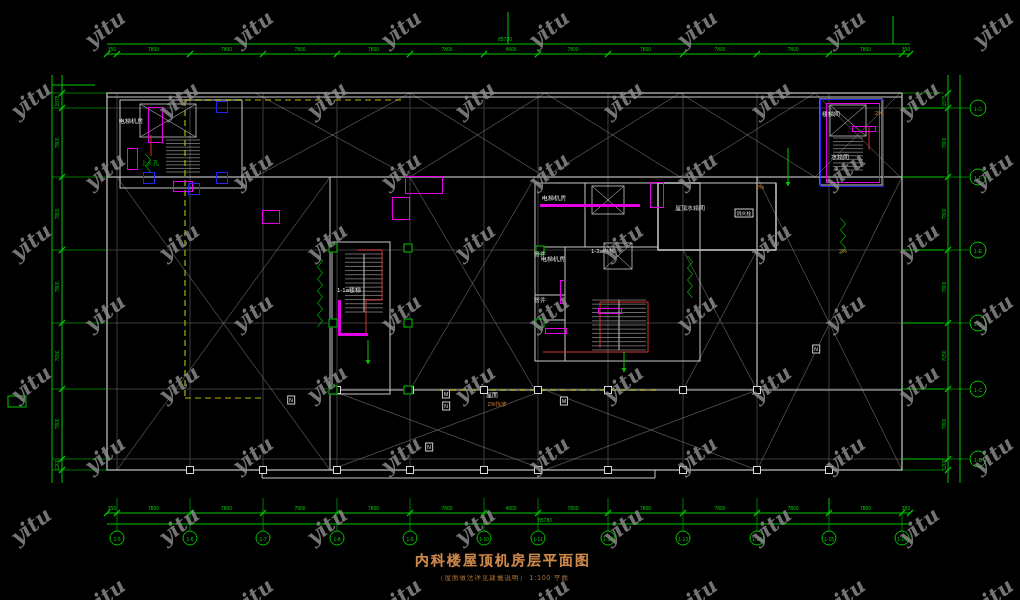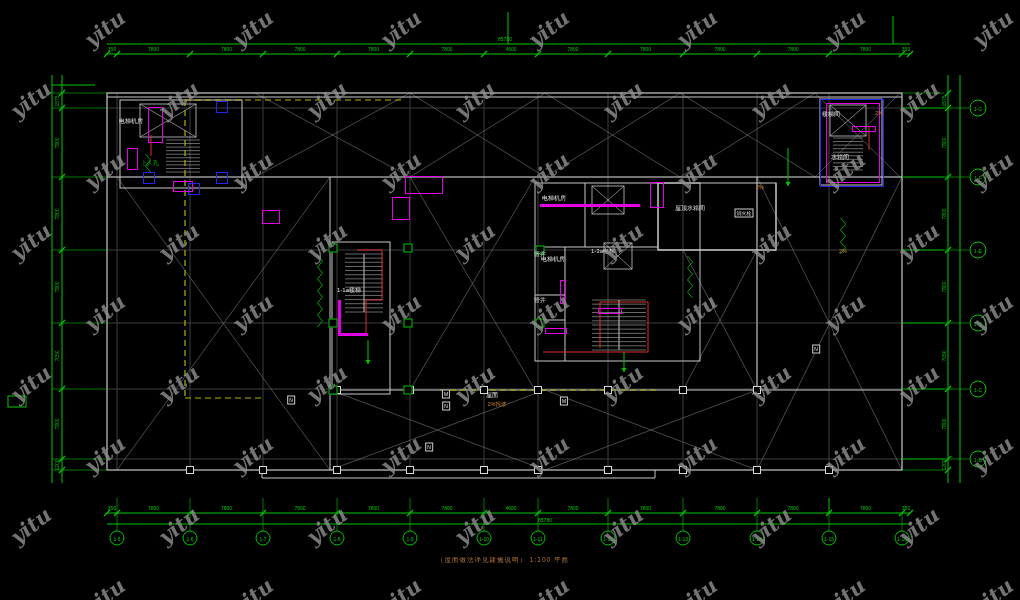--- a/index.html
+++ b/index.html
@@ -464,15 +464,16 @@
       <div class="wm" style="left: 896px; top: 513px;">yitu</div>
       <div class="wm" style="left: 82px; top: 584px;">yitu</div>
       <div class="wm" style="left: 230px; top: 584px;">yitu</div>
       <div class="wm" style="left: 378px; top: 584px;">yitu</div>
       <div class="wm" style="left: 526px; top: 584px;">yitu</div>
       <div class="wm" style="left: 674px; top: 584px;">yitu</div>
       <div class="wm" style="left: 822px; top: 584px;">yitu</div>
       <div class="wm" style="left: 970px; top: 584px;">yitu</div>
     </div>
   <div id="title-wrap">
+    <div id="title-main">内科楼屋顶机房层平面图</div>
     <div id="title-sub">（屋面做法详见建施说明） 1:100 平面</div>
   </div>
 </div>
 
 </body></html>

